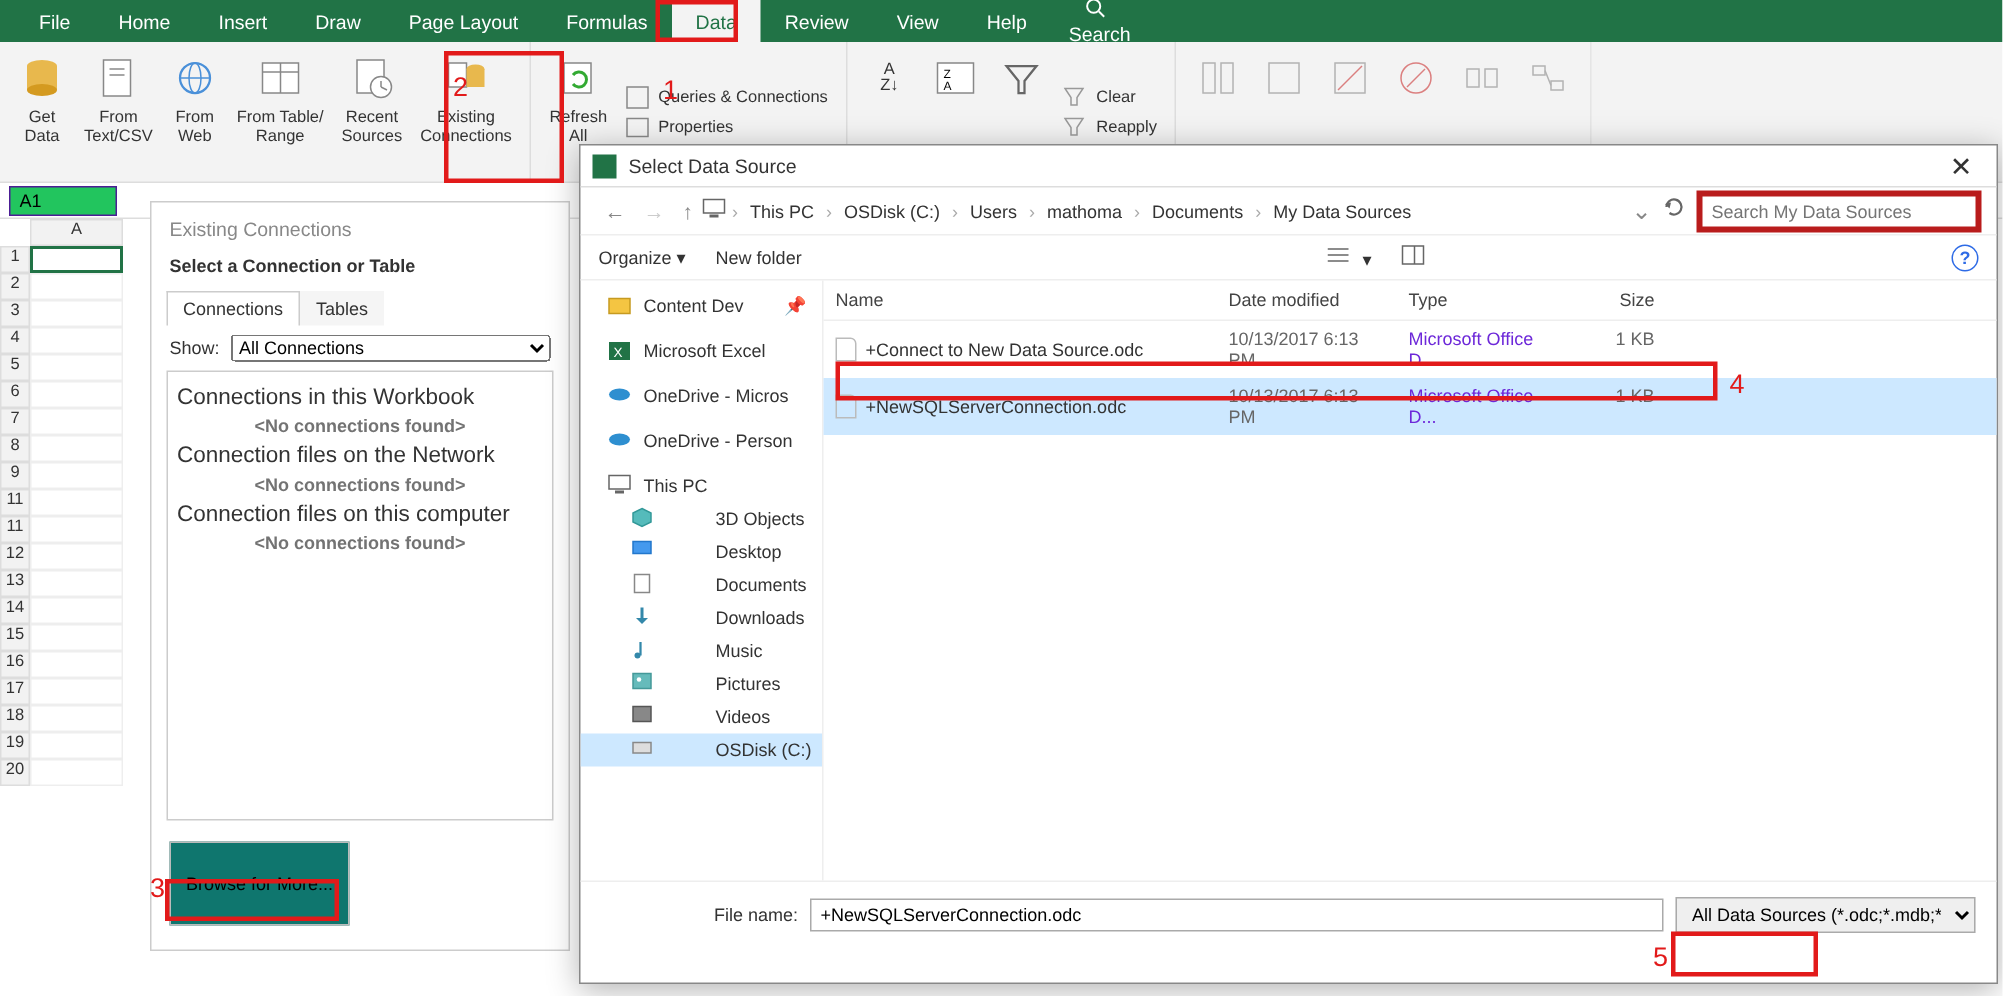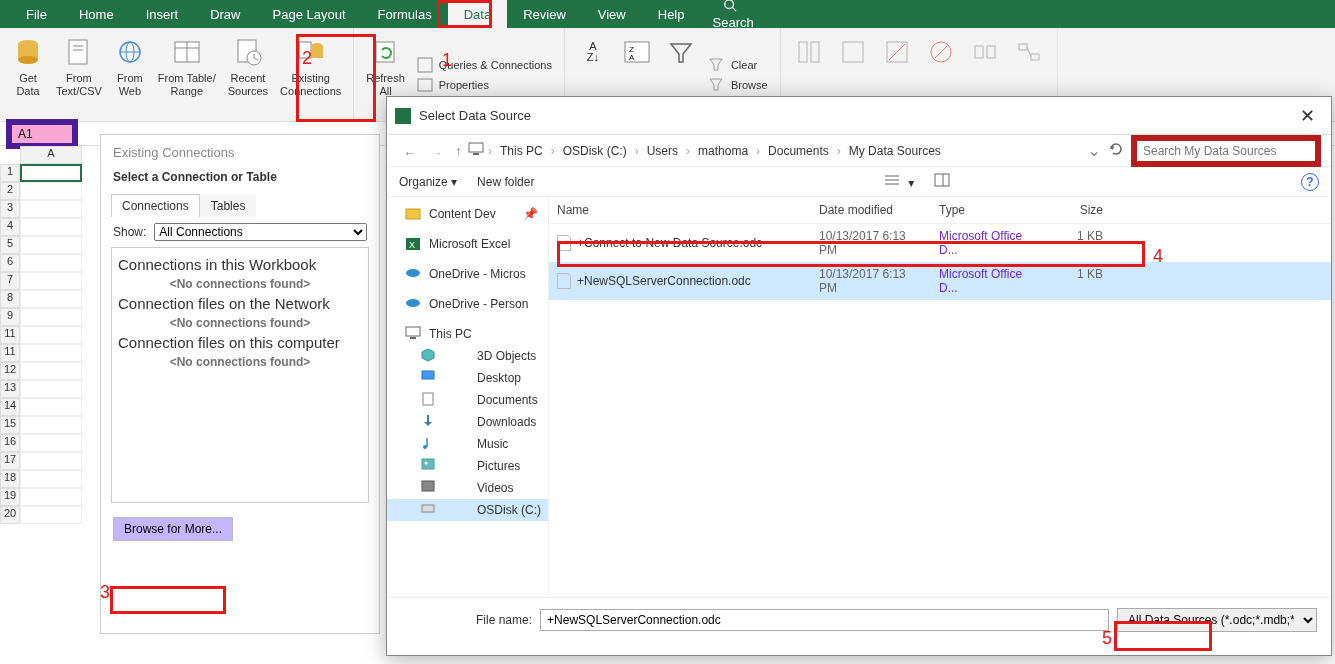--- a/index.html
+++ b/index.html
@@ -17,21 +17,21 @@
 .ribbon-group { display: flex; border-right: 1px solid #ddd; padding: 4px 6px; }
 .ribbon-btn { display: flex; flex-direction: column; align-items: center; justify-content: flex-start; padding: 4px 6px; font-size: 11px; text-align: center; min-width: 40px; cursor: pointer; }
 .ribbon-btn .icon-lg { width: 32px; height: 32px; margin-bottom: 4px; display: flex; align-items: center; justify-content: center; }
 .ribbon-btn .label { line-height: 1.2; white-space: pre-line; }
 .ribbon-small-stack { display: flex; flex-direction: column; justify-content: center; }
 .ribbon-small { display: flex; align-items: center; font-size: 11px; padding: 2px 6px; cursor: pointer; }
 .ribbon-small .si { width: 16px; height: 16px; margin-right: 6px; }
 
 
 .name-row { display: flex; align-items: center; height: 24px; border-bottom: 1px solid #ddd; }
-.name-box { width: 72px; border: 6px solid #4c1d95; font-size: 12px; padding: 2px 6px; margin: 0 6px; background: #f9a8d4; }
+.name-box { width: 72px; border: 1px solid #4c1d95; font-size: 12px; padding: 2px 6px; margin: 0 6px; background: #22c55e; }
 
 
 .grid-area { position: absolute; top: 146px; left: 0; width: 100%; height: 518px; }
 .col-headers { position: absolute; left: 20px; top: 100px; height: 18px; display: flex; }
 .col-header { width: 62px; border: 1px solid #ddd; text-align: center; font-size: 11px; background: #f2f2f2; }
 .row-headers { position: absolute; left: 0; top: 118px; width: 20px; }
 .row-header { height: 18px; border: 1px solid #ddd; text-align: center; font-size: 11px; background: #f2f2f2; }
 .cells { position: absolute; left: 20px; top: 118px; }
 .cell-row { display: flex; }
 .cell { width: 62px; height: 18px; border: 1px solid #eee; font-size: 11px; }
@@ -39,38 +39,38 @@
 
 
 .ec-pane { position: absolute; left: 100px; top: 134px; width: 280px; height: 500px; background: #fff; border: 1px solid #ccc; z-index: 5; }
 .ec-title { font-size: 13px; color: #888; padding: 10px 12px 6px; }
 .ec-sub { font-size: 12px; font-weight: 600; padding: 4px 12px; }
 .ec-tabs { display: flex; font-size: 12px; margin: 6px 10px 0; }
 .ec-tab { border: 1px solid #ccc; border-bottom: none; padding: 4px 10px; background: #fff; cursor: pointer; }
 .ec-tab.inactive { background: #f5f5f5; border-color: transparent; }
 .ec-show { display: flex; align-items: center; padding: 6px 12px; font-size: 12px; }
 .ec-show select { flex: 1; margin-left: 8px; font-size: 12px; }
-.ec-list { border: 1px solid #ccc; margin: 0 10px; height: 256px; padding: 4px; overflow: auto; font-size: 12px; }
+.ec-list { border: 1px solid #ccc; margin: 0 10px; height: 300px; padding: 4px; overflow: auto; font-size: 12px; }
 .ec-grp-title { font-size: 15px; padding: 4px 2px; }
 .ec-none { text-align: center; color: #737373; font-weight: 600; font-size: 12px; }
 .ec-browse { margin: 14px 12px; }
-.ec-browse button { font-size: 12px; padding: 4px 10px; background: #c4b5fd; border: 1px solid #bbb; cursor: pointer; }
+.ec-browse button { font-size: 12px; padding: 20px 10px; background: #0f766e; border: 1px solid #bbb; cursor: pointer; }
 
 
 .dialog { position: absolute; left: 386px; top: 96px; width: 946px; height: 560px; background: #fff; border: 1px solid #888; z-index: 10; box-shadow: 0 4px 20px rgba(0,0,0,0.3); }
-.dlg-title { display: flex; align-items: center; height: 38px; border-bottom: 1px solid #ddd; padding: 0 8px; font-size: 13px; }
+.dlg-title { display: flex; align-items: center; height: 28px; border-bottom: 1px solid #ddd; padding: 0 8px; font-size: 13px; }
 .dlg-title .xl-icon { width: 16px; height: 16px; background: #217346; margin-right: 8px; }
 .dlg-title .close { margin-left: auto; font-size: 18px; padding: 0 8px; cursor: pointer; }
 .dlg-nav { display: flex; align-items: center; height: 32px; padding: 0 10px; border-bottom: 1px solid #eee; }
 .dlg-nav .nav-btn { padding: 0 6px; color: #888; font-size: 14px; cursor: pointer; }
 .dlg-nav .crumbs { display: flex; align-items: center; font-size: 12px; gap: 2px; }
 .dlg-nav .crumb { padding: 2px 4px; cursor: pointer; }
 .dlg-nav .sep { color: #aaa; padding: 0 2px; }
 .dlg-nav .nav-right { margin-left: auto; display: flex; align-items: center; gap: 8px; }
-.dlg-nav .search { border: 6px solid #b91c1c; width: 190px; font-size: 12px; padding: 3px 6px; color: #888; }
+.dlg-nav .search { border: 4px solid #b91c1c; width: 190px; font-size: 12px; padding: 3px 6px; color: #888; }
 .dlg-toolbar { display: flex; align-items: center; height: 30px; padding: 0 12px; font-size: 12px; gap: 20px; border-bottom: 1px solid #eee; }
 .dlg-toolbar .help { margin-left: auto; color: #2e6be6; font-weight: bold; border: 1px solid #2e6be6; width: 18px; height: 18px; border-radius: 50%; text-align: center; line-height: 16px; }
 .dlg-body { display: flex; height: 400px; }
 .dlg-tree { width: 162px; border-right: 1px solid #eee; padding: 6px 0; font-size: 12px; overflow: auto; }
 .tree-item { display: flex; align-items: center; padding: 3px 10px 3px 18px; gap: 8px; cursor: pointer; white-space: nowrap; }
 .tree-item.selected { background: #cde8ff; }
 .tree-item.sub { padding-left: 34px; gap: 40px; }
 .tree-item .ti { width: 16px; height: 16px; flex-shrink: 0; }
 .dlg-files { flex: 1; display: flex; flex-direction: column; }
 .file-headers { display: flex; border-bottom: 1px solid #eee; font-size: 12px; color: #444; }
@@ -243,21 +243,21 @@
       <div class="ribbon-small">
         <span class="si"><svg width="14" height="14">
               <polygon points="1,2 13,2 9,8 9,13 5,13 5,8" fill="none" stroke="#999"></polygon>
             </svg></span>
         <span>Clear</span>
       </div>
       <div class="ribbon-small">
         <span class="si"><svg width="14" height="14">
               <polygon points="1,2 13,2 9,8 9,13 5,13 5,8" fill="none" stroke="#999"></polygon>
             </svg></span>
-        <span>Browse</span>
+        <span>Reapply</span>
       </div>
     </div>
   </div>
 
   <div class="ribbon-group" style="opacity:0.6">
     <div class="ribbon-btn">
         <div class="icon-lg">
           <svg width="24" height="24">
             <rect x="2" y="2" width="8" height="20" fill="none" stroke="#888"></rect>
             <rect x="14" y="2" width="8" height="20" fill="none" stroke="#888"></rect>

